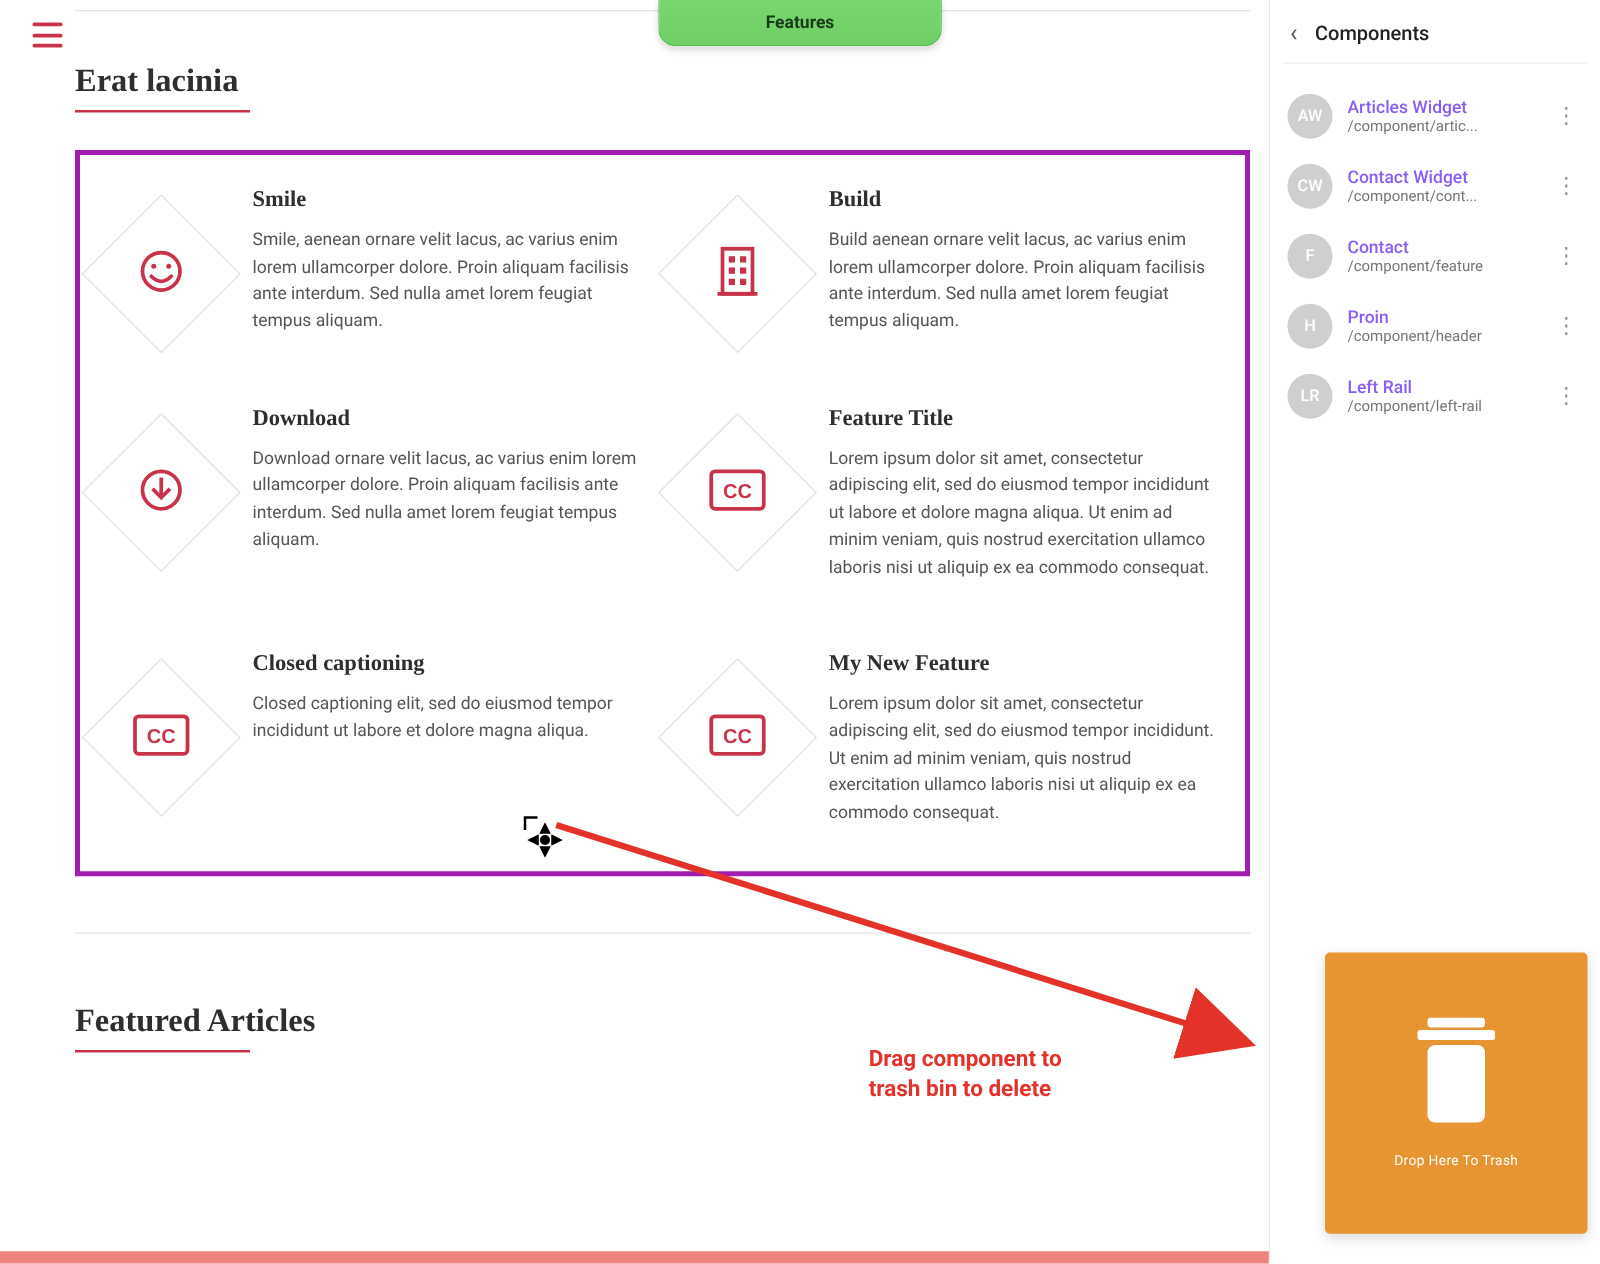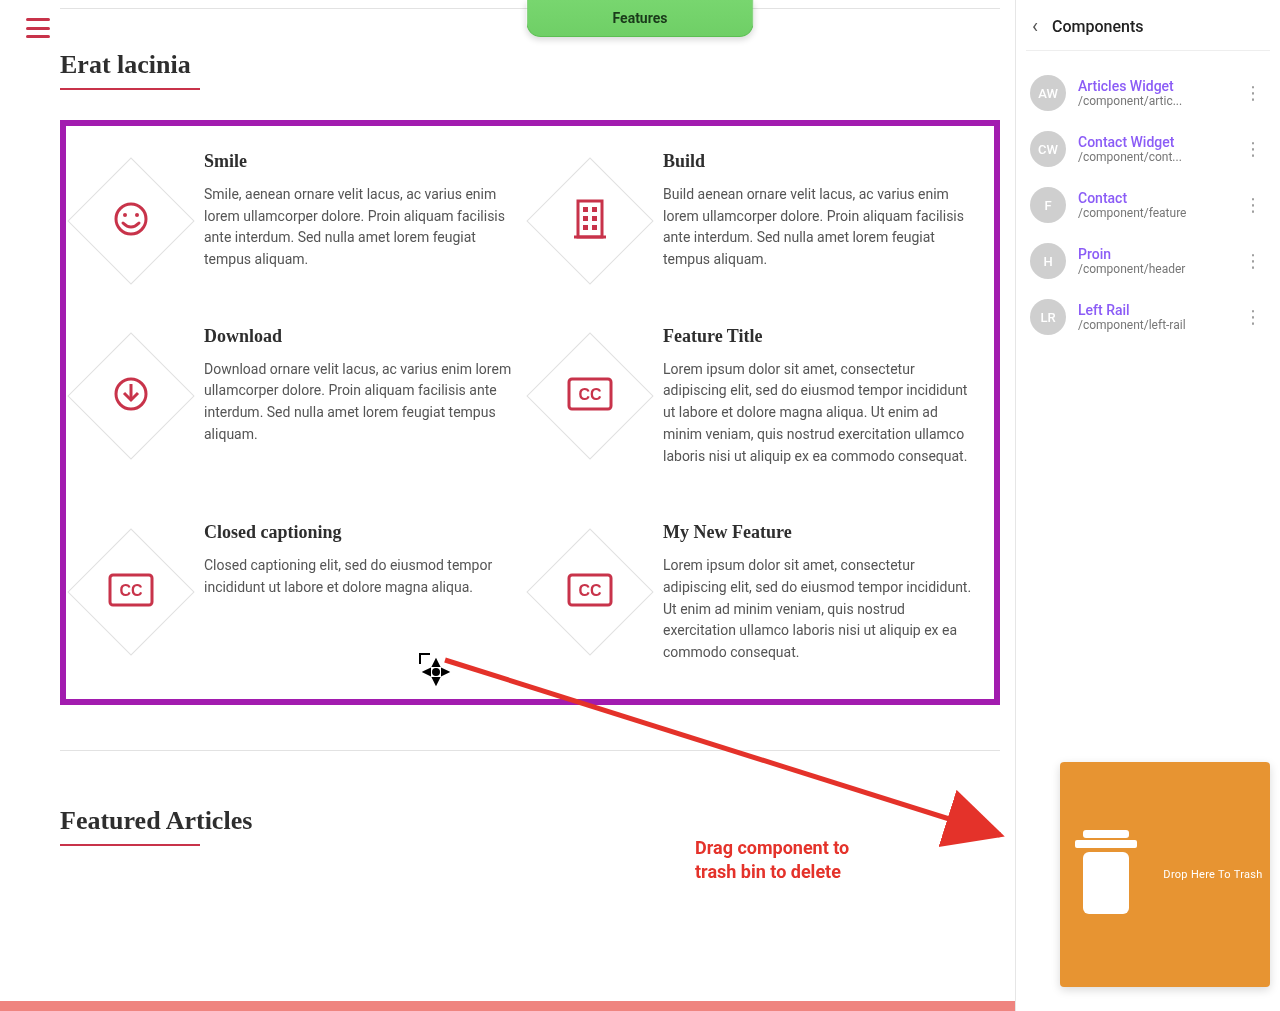--- a/index.html
+++ b/index.html
@@ -53,21 +53,21 @@
     color: #2e2e2e;
     font-size: 26px;
     margin-bottom: 8px;
   }
   .underline {
     width: 140px; height: 2px; background:#c8334a; margin-bottom: 30px;
   }
 
   
   .features-box {
-    border: 6px solid #a21caf;
+    border: 4px solid #a21caf;
     padding: 25px 20px 35px 20px;
     display: grid;
     grid-template-columns: 1fr 1fr;
     column-gap: 30px;
     row-gap: 55px;
   }
   .feature { display:flex; gap: 28px; align-items:flex-start; }
   .diamond {
     width: 90px; height: 90px; min-width:90px;
     border: 1px solid #e0e0e0;
@@ -129,21 +129,21 @@
   .comp-path { font-size:12px; color:#777; white-space:nowrap; overflow:hidden; text-overflow:ellipsis; }
   .kebab { color:#999; font-size:18px; line-height:20px; cursor:pointer; padding:0 4px; }
 
   
   .trash-panel {
     position:absolute;
     right:10px; bottom:24px;
     width:210px; height:225px;
     background:#e79432;
     border-radius:4px;
-    display:flex; align-items:center; justify-content:center;
+    display:flex; flex-direction:column; align-items:center; justify-content:center;
     gap:18px;
     box-shadow: 0 3px 10px rgba(0,0,0,.15);
   }
   .trash-panel .trash-icon { color:#fff; }
   .trash-panel .trash-label { color:#fff; font-size:11px; letter-spacing:.3px; }
 
   
   .bottom-band { position:absolute; bottom:0; left:0; right:265px; height:10px; background: #e4322a; opacity:.6; }
 
   .ghost-text { color:#e7e7e7; font-family: Georgia, serif; font-size:16px; }

